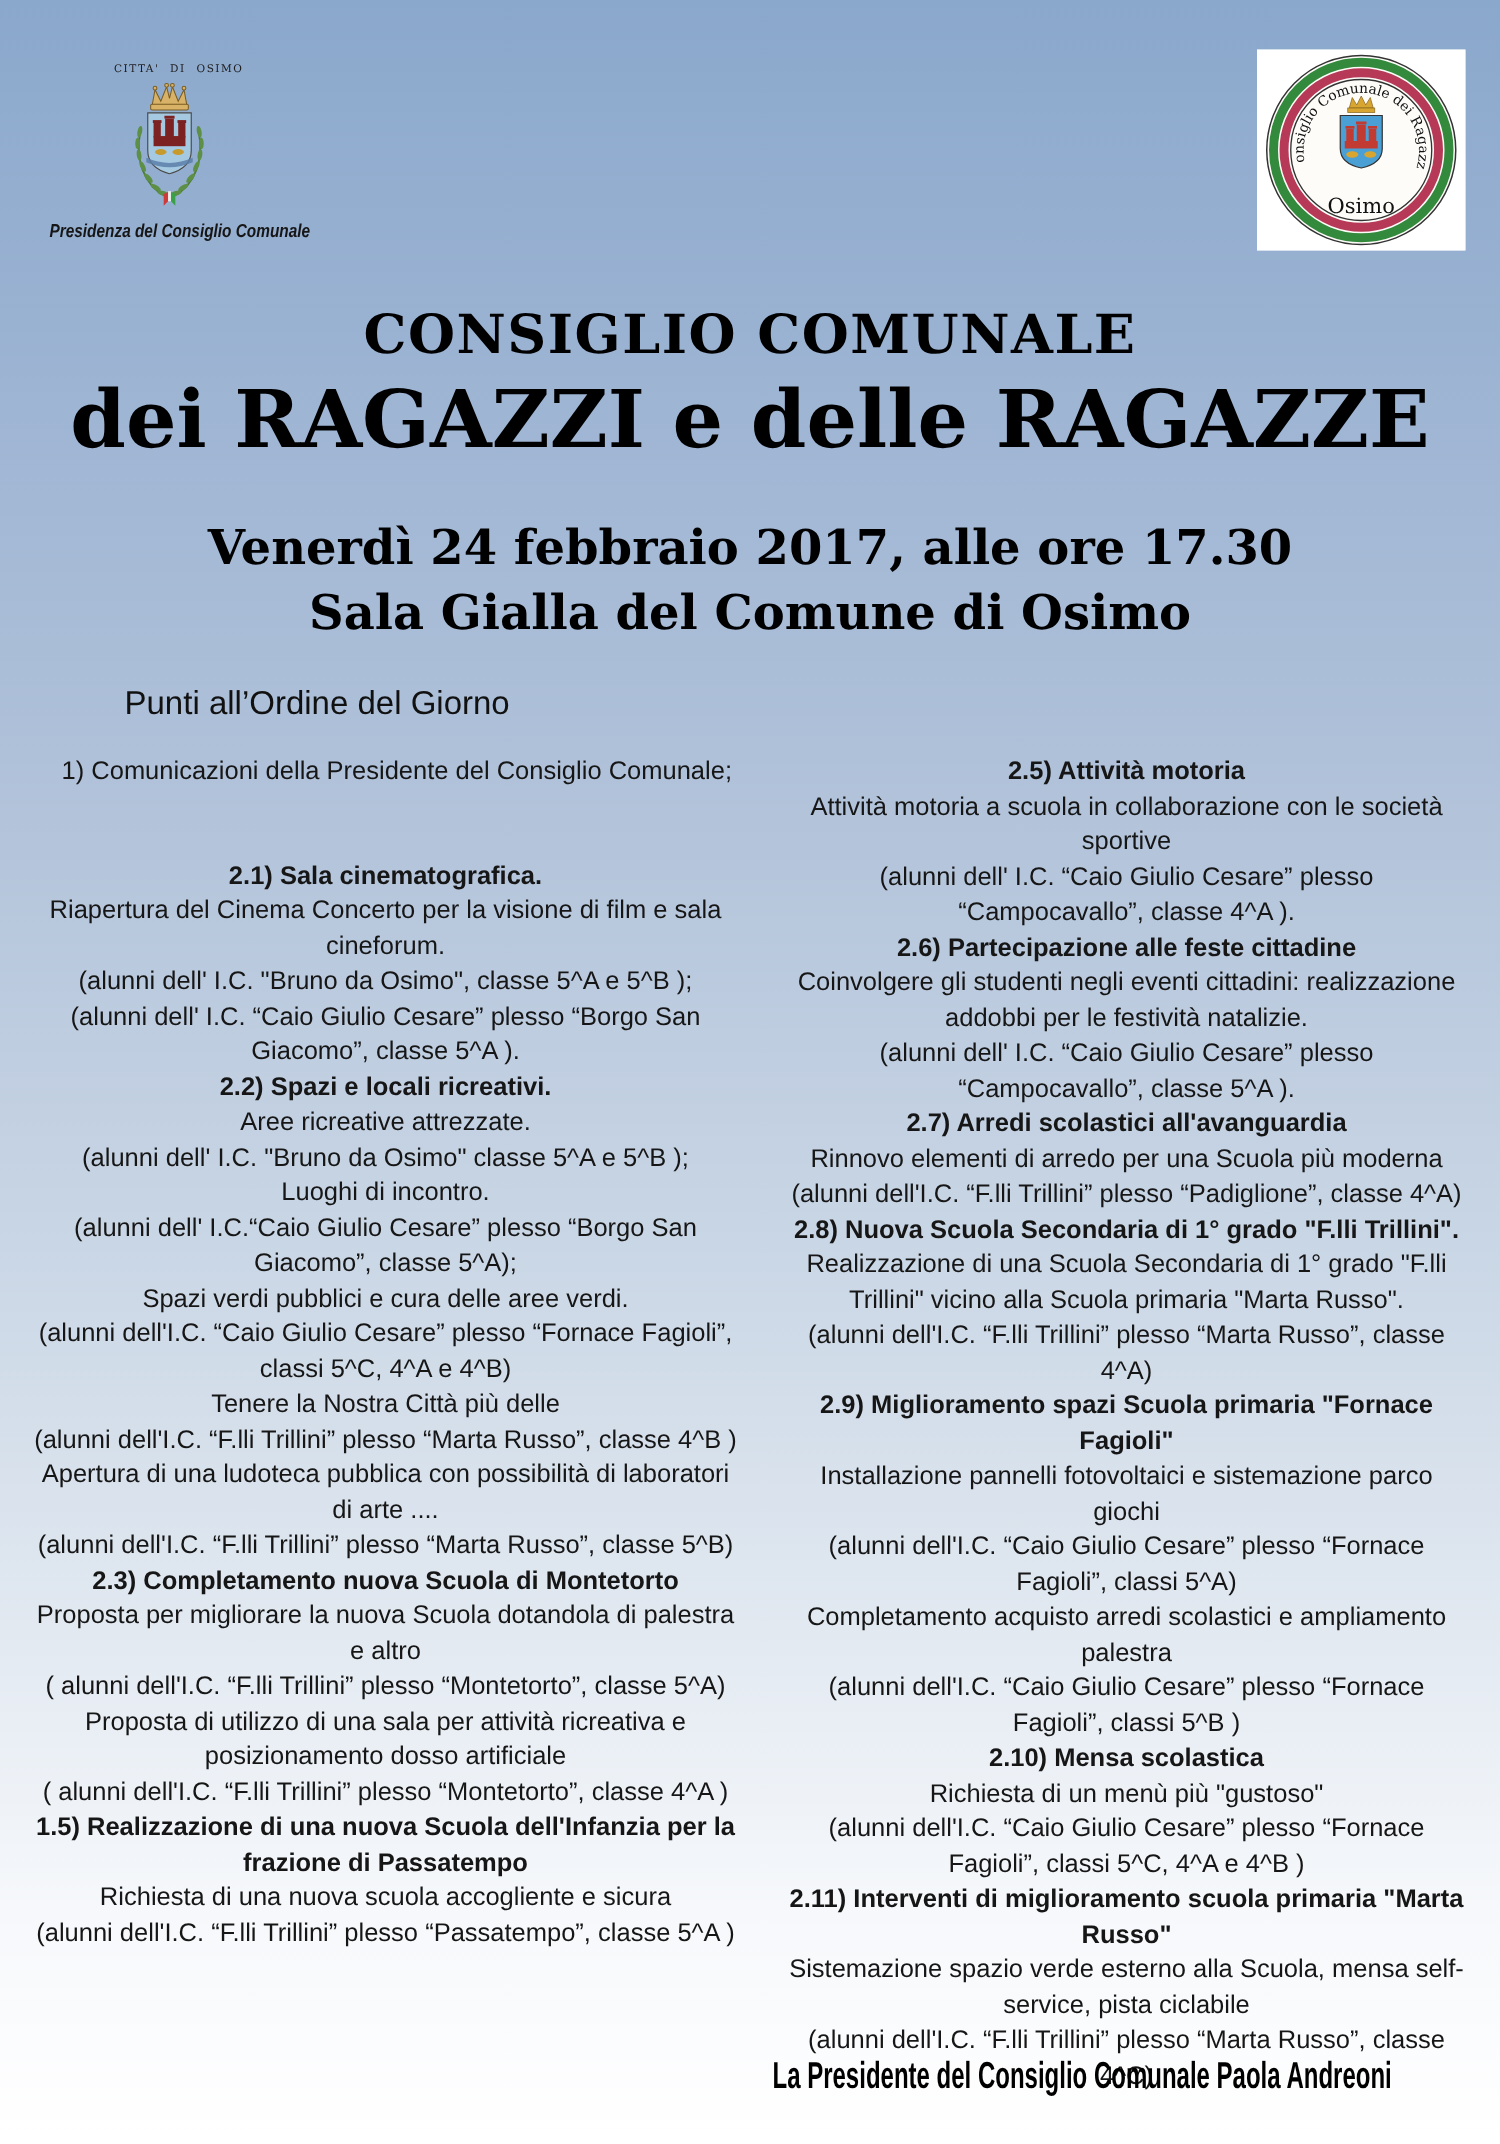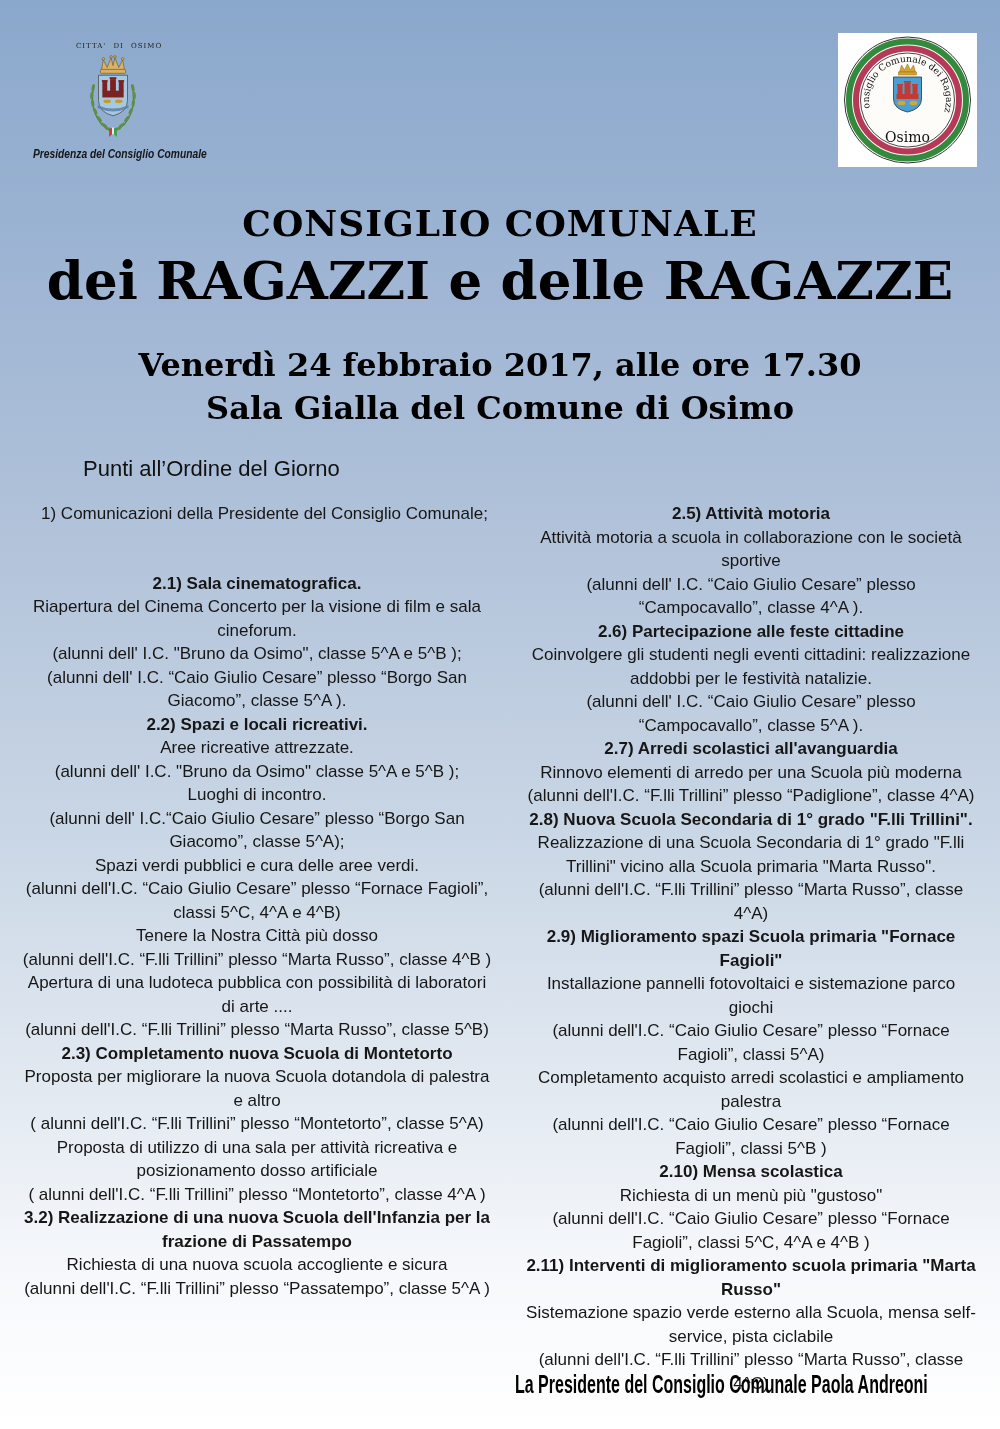--- a/index.html
+++ b/index.html
@@ -169,30 +169,30 @@
         <p class="line">Riapertura del Cinema Concerto per la visione di film  e sala cineforum.</p>
         <p class="line">(alunni dell' I.C. "Bruno da Osimo", classe 5^A  e  5^B );</p>
         <p class="line">(alunni dell' I.C. “Caio Giulio Cesare” plesso “Borgo San Giacomo”, classe 5^A ).</p>
         <p class="line bold">2.2) Spazi e locali ricreativi.</p>
         <p class="line">Aree ricreative attrezzate.</p>
         <p class="line">(alunni dell' I.C. "Bruno da Osimo" classe 5^A  e  5^B );</p>
         <p class="line">Luoghi di incontro.</p>
         <p class="line">(alunni dell' I.C.“Caio Giulio Cesare” plesso “Borgo San Giacomo”, classe 5^A);</p>
         <p class="line">Spazi verdi pubblici e cura delle aree verdi.</p>
         <p class="line">(alunni dell'I.C. “Caio Giulio Cesare” plesso “Fornace Fagioli”, classi 5^C, 4^A e 4^B)</p>
-        <p class="line">Tenere la Nostra Città più dosso</p>
+        <p class="line">Tenere la Nostra Città più delle</p>
         <p class="line">(alunni dell'I.C. “F.lli Trillini” plesso “Marta Russo”, classe 4^B )</p>
         <p class="line">Apertura di una ludoteca pubblica con possibilità di laboratori di arte ....</p>
         <p class="line">(alunni dell'I.C. “F.lli Trillini” plesso “Marta Russo”, classe 5^B)</p>
         <p class="line bold">2.3) Completamento nuova Scuola di Montetorto</p>
         <p class="line">Proposta per migliorare la nuova Scuola dotandola di palestra e altro</p>
         <p class="line">( alunni dell'I.C. “F.lli Trillini” plesso “Montetorto”, classe 5^A)</p>
         <p class="line">Proposta di utilizzo di una sala per attività ricreativa e posizionamento dosso artificiale</p>
         <p class="line">( alunni dell'I.C. “F.lli Trillini” plesso “Montetorto”, classe 4^A )</p>
-        <p class="line bold">3.2) Realizzazione di una nuova Scuola dell'Infanzia per la frazione di Passatempo</p>
+        <p class="line bold">1.5) Realizzazione di una nuova Scuola dell'Infanzia per la frazione di Passatempo</p>
         <p class="line">Richiesta di una nuova scuola accogliente e sicura</p>
         <p class="line">(alunni dell'I.C. “F.lli Trillini” plesso “Passatempo”, classe 5^A )</p>
       </div>
     <div class="col col-right">
         <p class="line bold">2.5) Attività motoria</p>
         <p class="line">Attività motoria a scuola in collaborazione con le società sportive</p>
         <p class="line">(alunni dell' I.C. “Caio Giulio Cesare” plesso “Campocavallo”, classe 4^A ).</p>
         <p class="line bold">2.6) Partecipazione alle feste cittadine</p>
         <p class="line">Coinvolgere gli studenti negli eventi cittadini: realizzazione addobbi per le festività natalizie.</p>
         <p class="line">(alunni dell' I.C. “Caio Giulio Cesare” plesso “Campocavallo”, classe 5^A ).</p>

